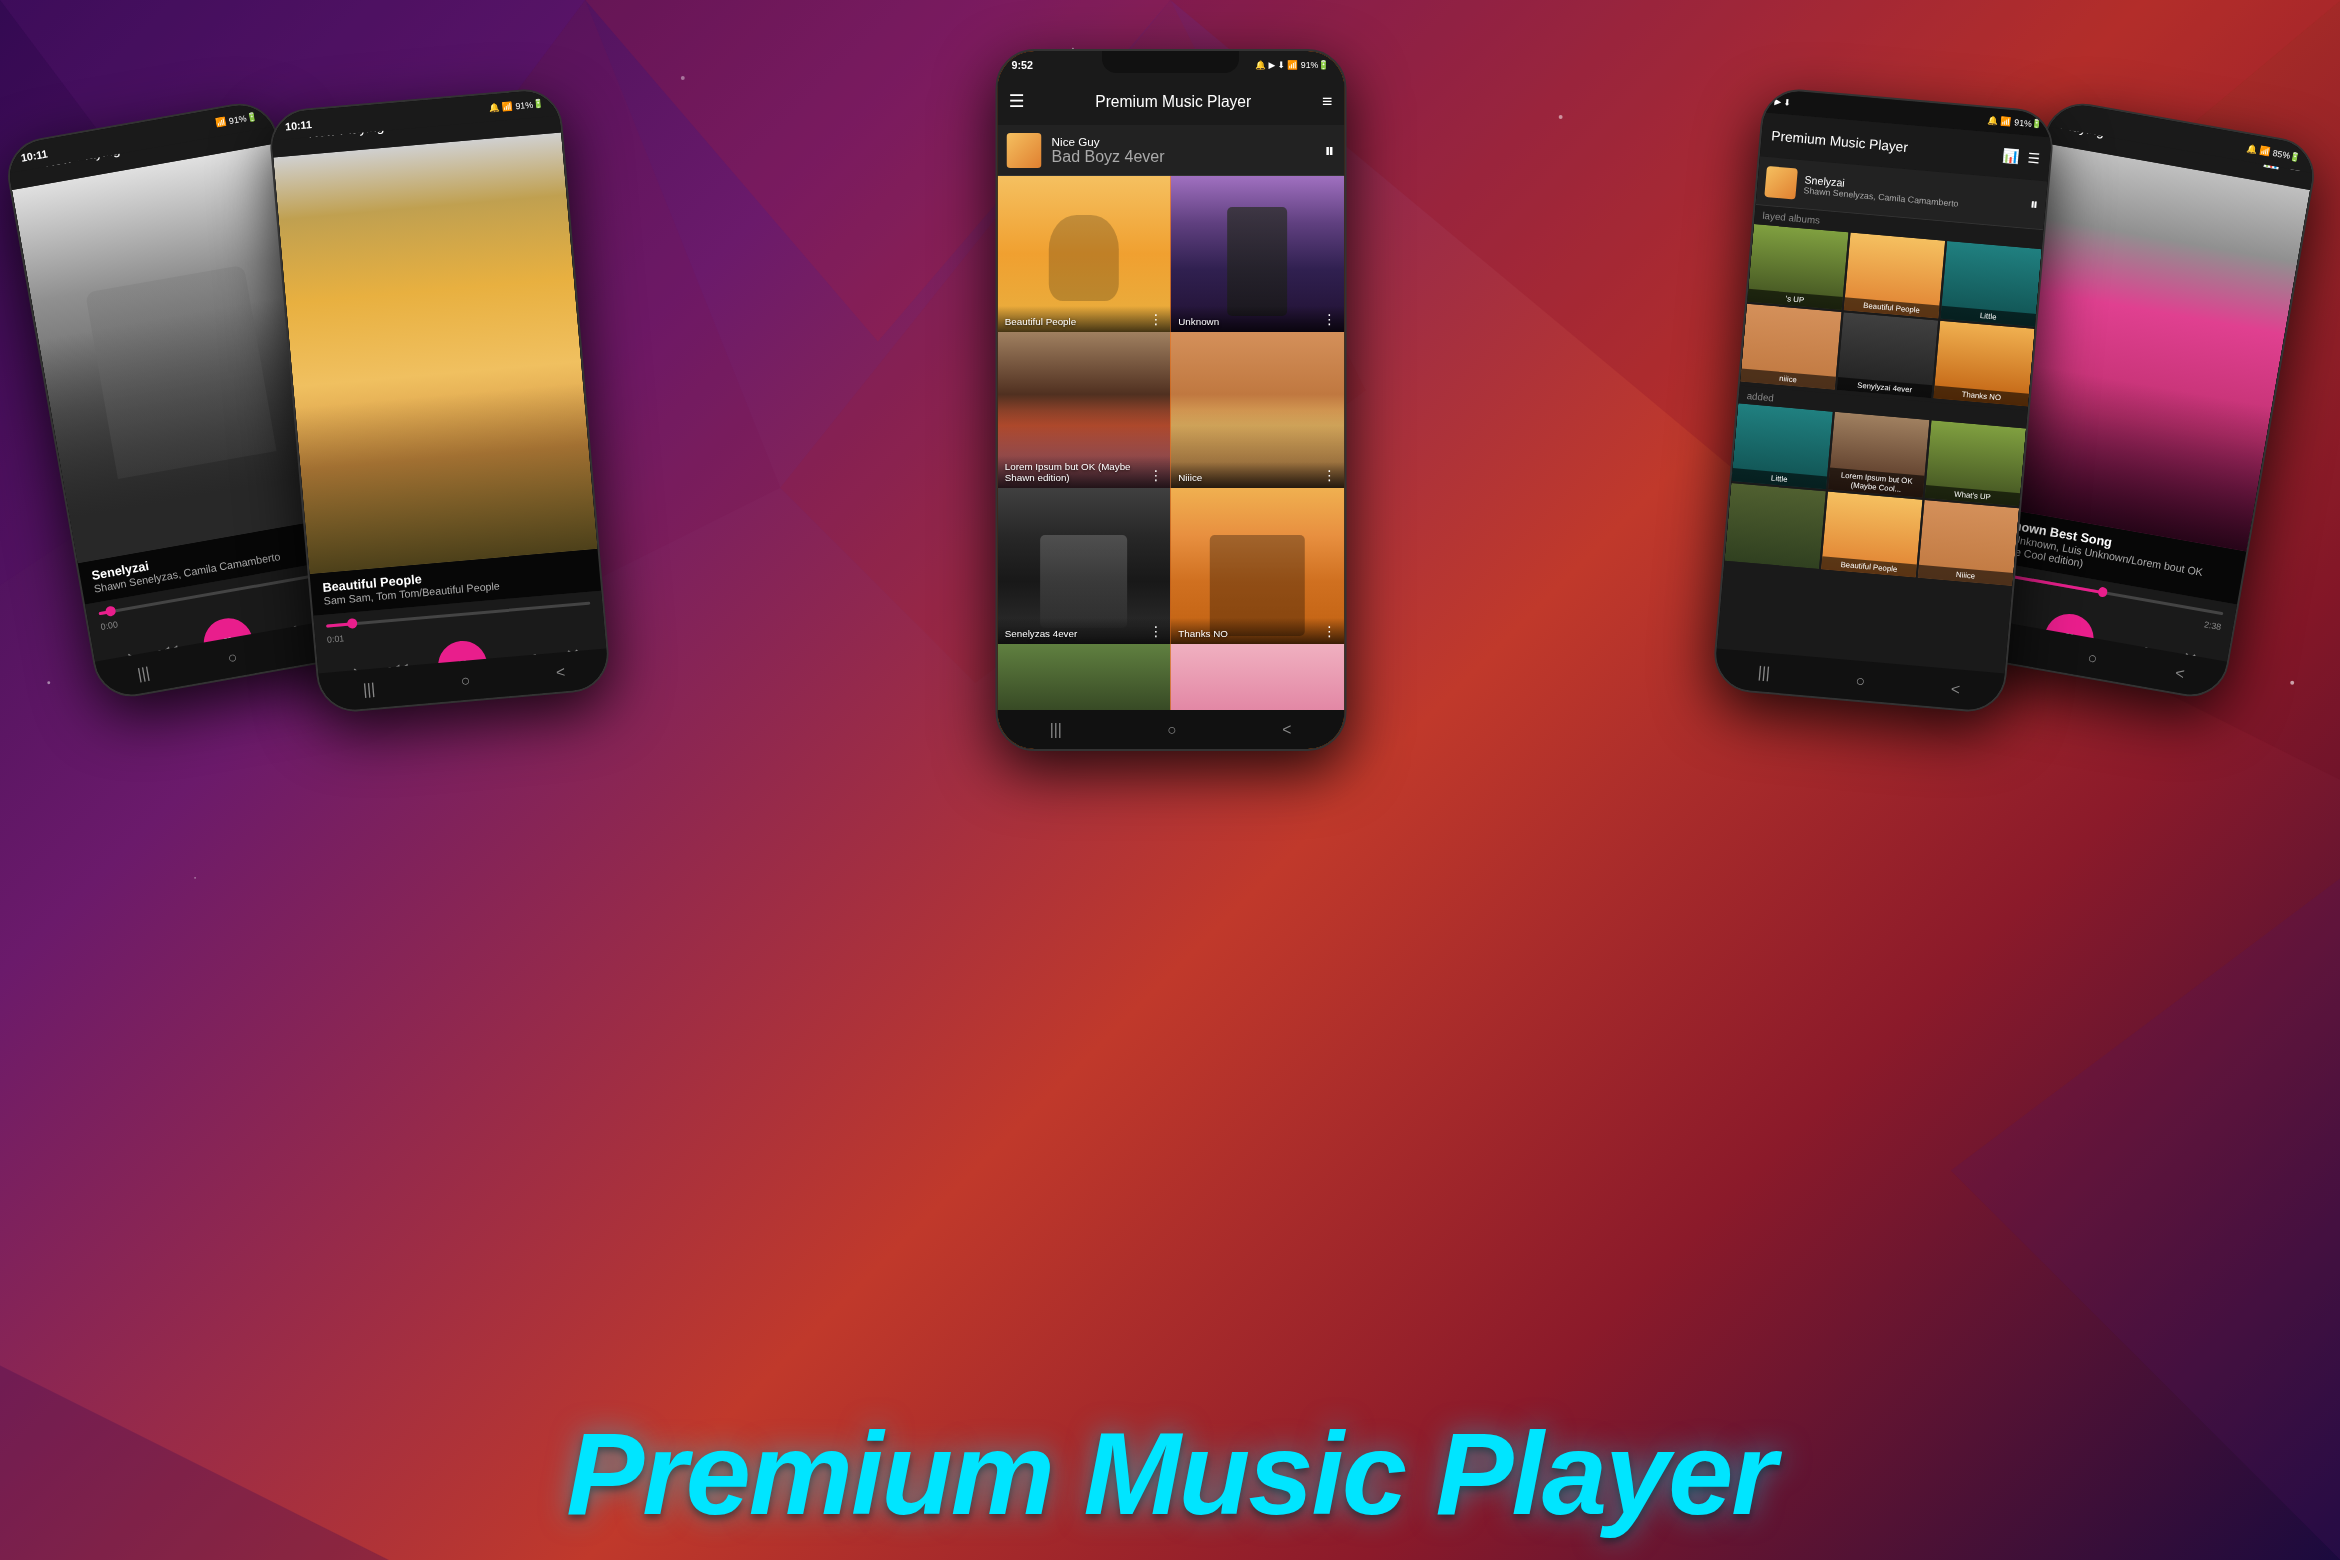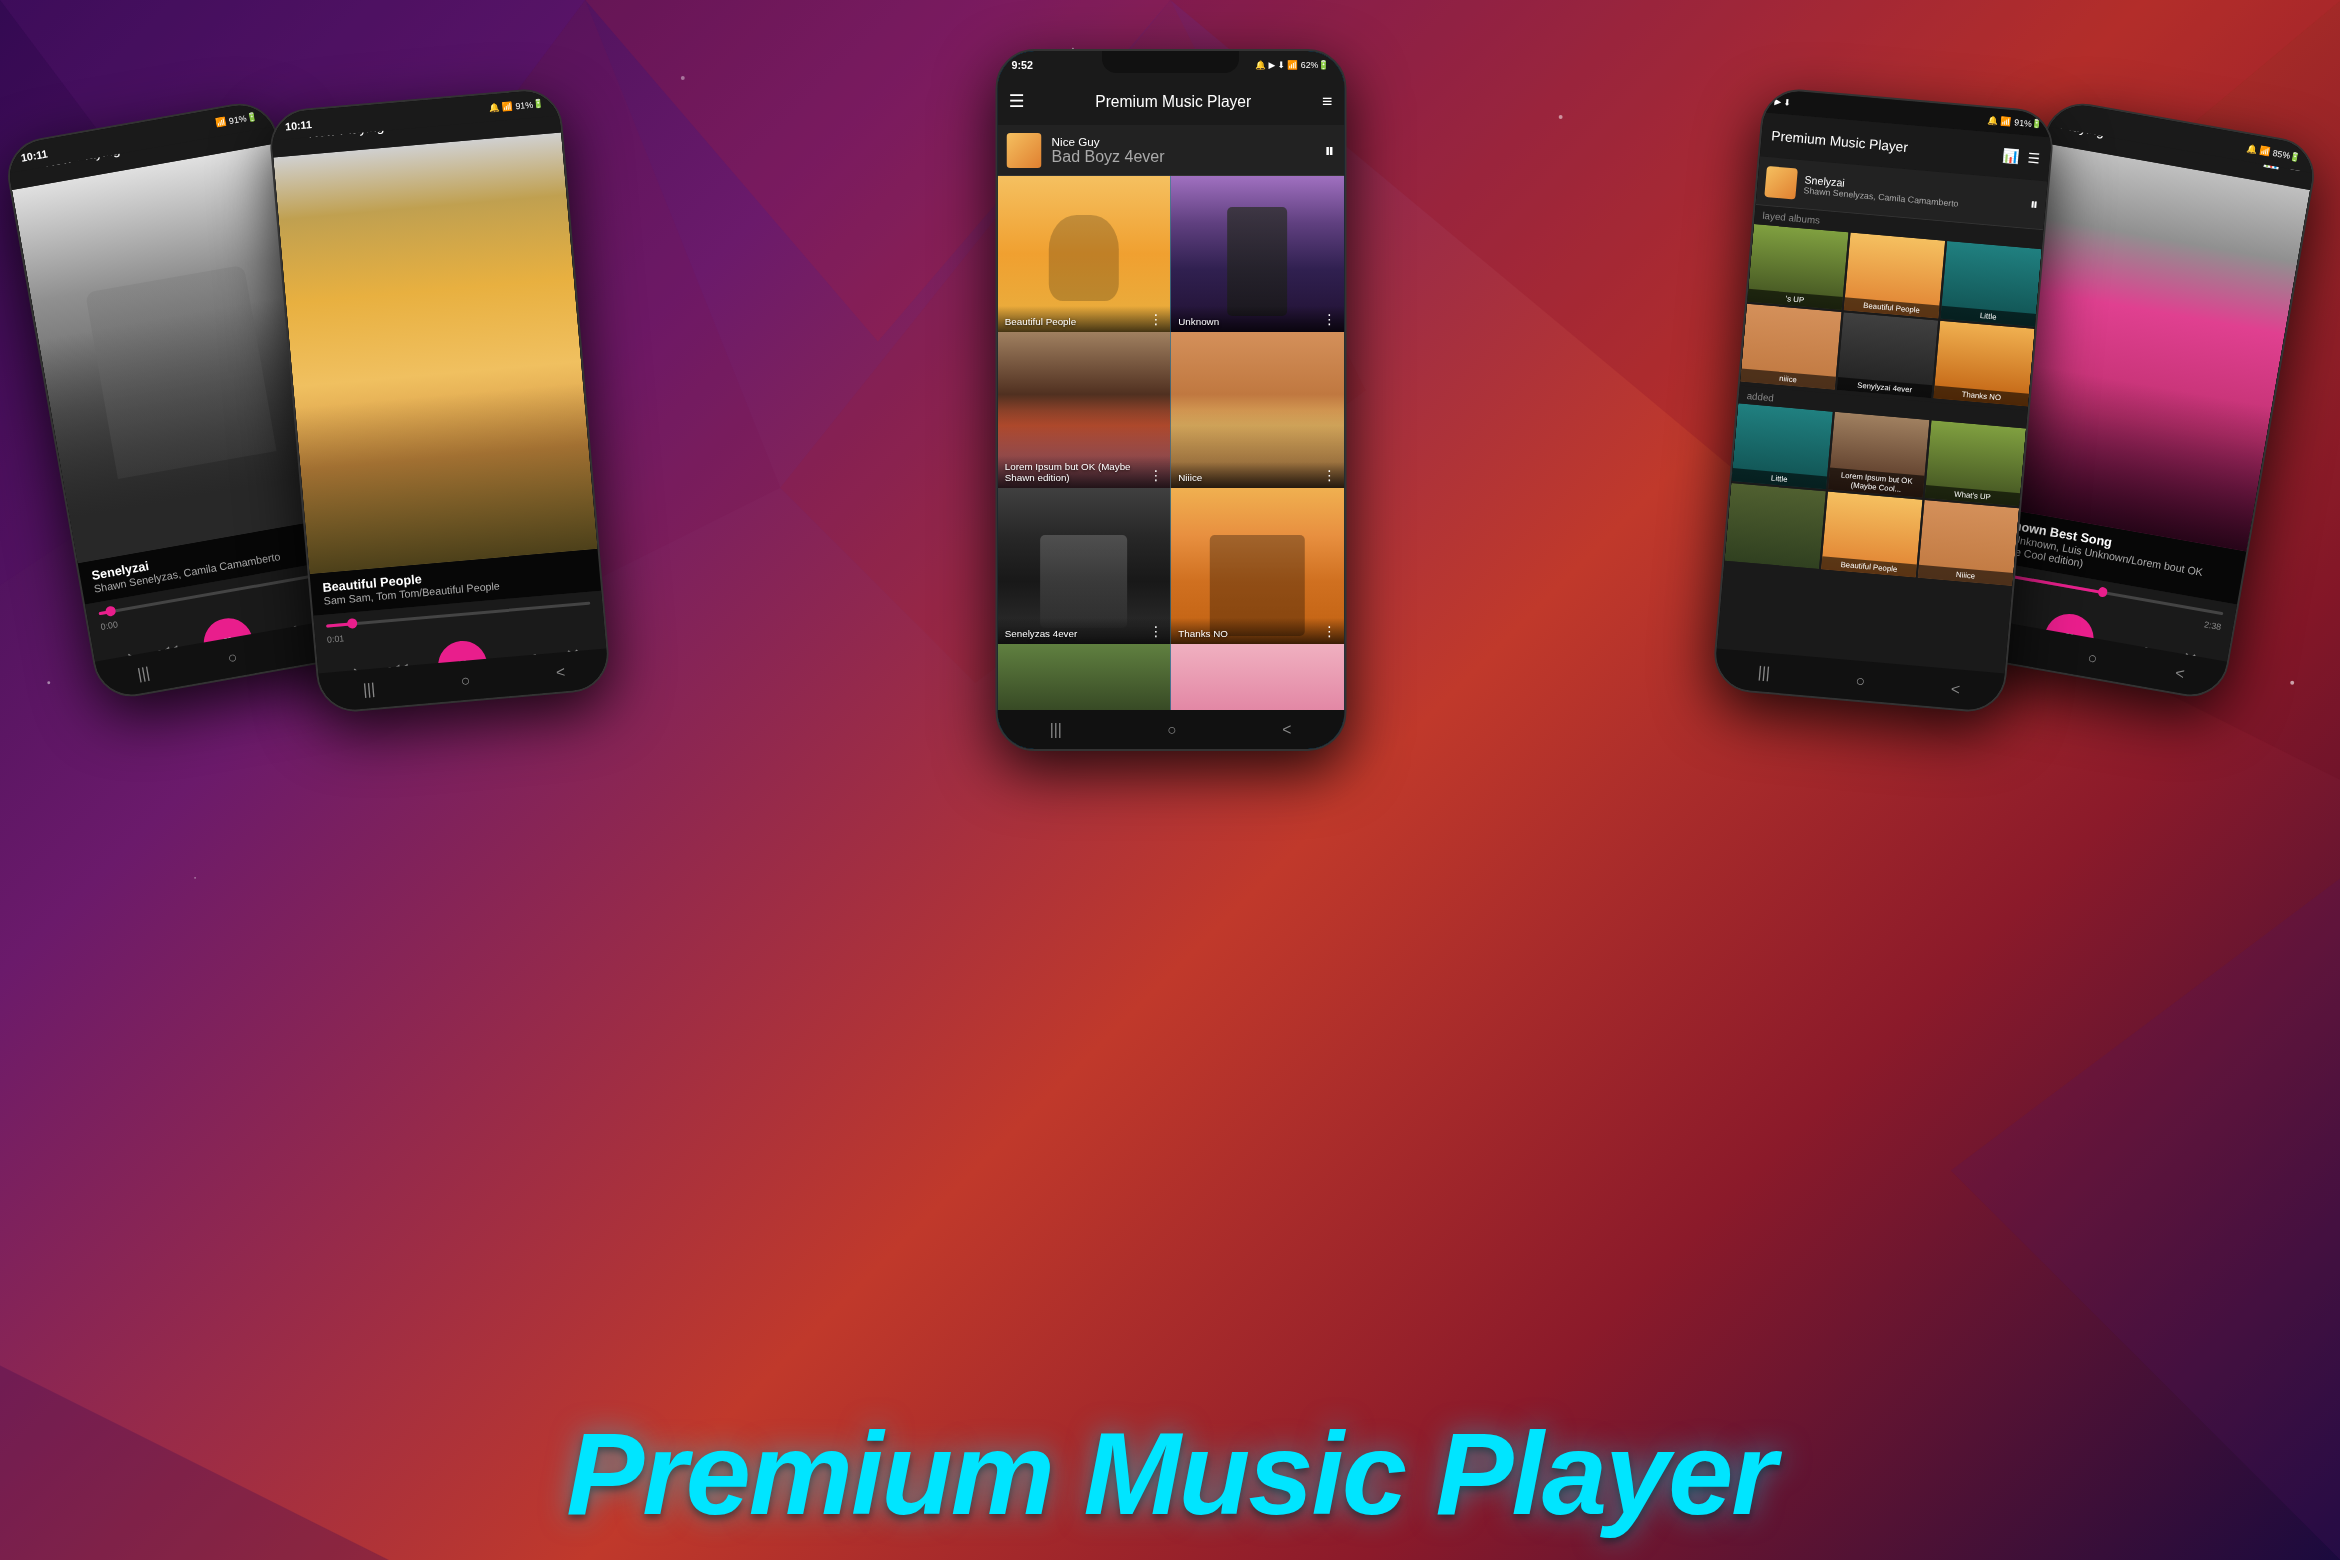--- a/index.html
+++ b/index.html
@@ -616,26 +616,26 @@
           <span class="nav-btn">○</span>
           <span class="nav-btn">&lt;</span>
         </div>
       </div>
     </div>
   </div>
 
   <div class="phone phone-center">
     <div class="phone-notch"></div>
     <div class="phone-screen">
-      <div style="position:absolute;top:0;left:0;right:0;bottom:0;background:#0369a1;display:flex;flex-direction:column;">
+      <div style="position:absolute;top:0;left:0;right:0;bottom:0;background:#f97316;display:flex;flex-direction:column;">
 
         <div class="status-bar">
           <span class="status-time">9:52</span>
           <div class="status-icons">
-            <span>🔔 ▶ ⬇ 📶 62%🔋</span>
+            <span>🔔 ▶ ⬇ 📶 91%🔋</span>
           </div>
         </div>
 
         <div class="app-bar">
           <span class="app-bar-icon">☰</span>
           <span class="app-bar-title">Premium Music Player</span>
           <span class="app-bar-icon">≡</span>
         </div>
 
         <div class="mini-player">

